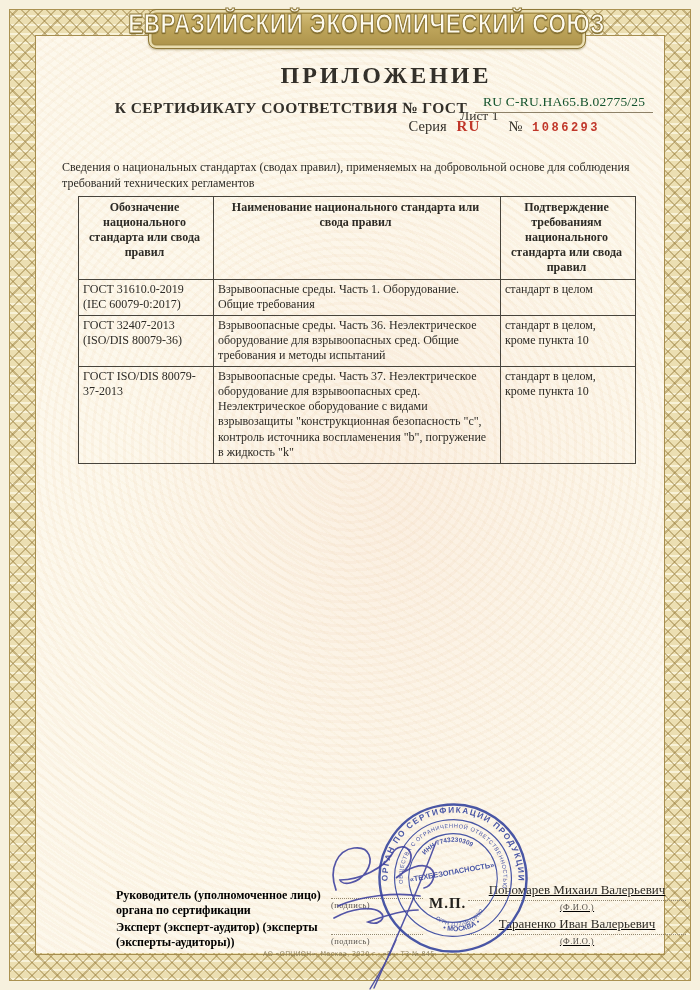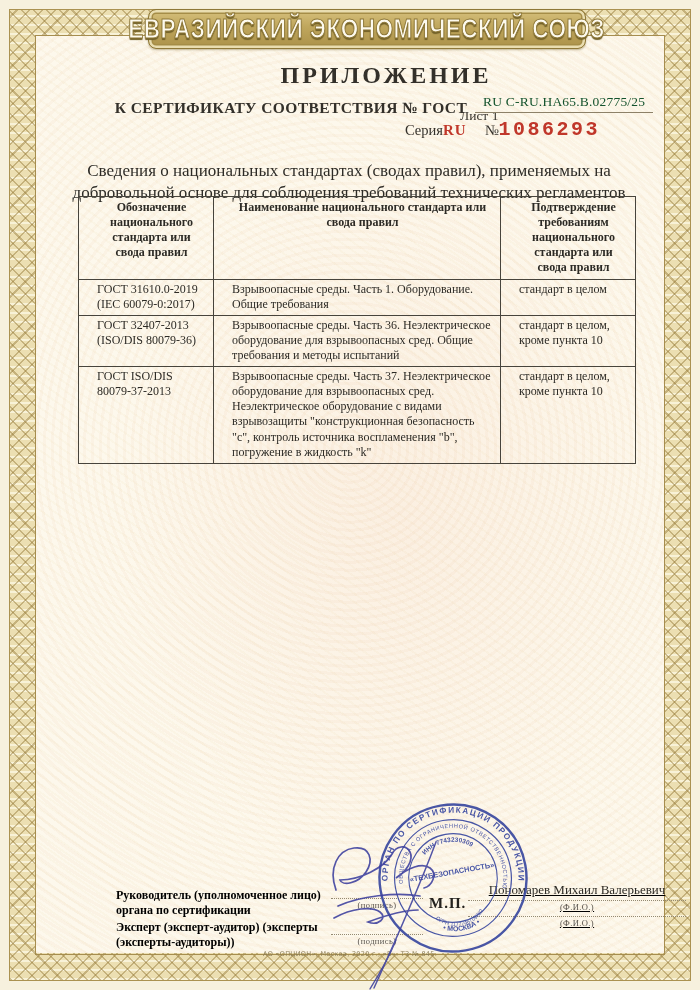--- a/index.html
+++ b/index.html
@@ -32,58 +32,58 @@
       repeating-radial-gradient(circle at 50% 45%, rgba(216,140,80,.05) 0 3px, transparent 3px 8px),
       repeating-linear-gradient(35deg, rgba(210,180,90,.05) 0 2px, transparent 2px 7px);
   }
 
   
   .banner {
     position:absolute; left:148px; top:9px; width:438px; height:40px; z-index:5;
     background:linear-gradient(180deg,#d6c07c,#bfa65c 45%,#ab9149);
     border:1.5px solid #8f7838; border-radius:8px;
     box-shadow: inset 0 0 0 2.5px #e9ddb0, inset 0 0 0 4px #a58d47, 0 1px 2px rgba(120,100,40,.45);
-    display:flex; align-items:center; justify-content:center;
+    display:flex; justify-content:center;
   }
   .banner-text {
     font-family:"Liberation Sans", sans-serif; font-weight:bold; font-size:24px;
     color:#fdfaee; letter-spacing:.5px; white-space:nowrap;
     transform:scaleY(1.18) scaleX(.94);
     -webkit-text-stroke:.9px #8c7636; text-shadow:0 1.5px 1px #6f5e26;
   }
 
   
   .title-row { position:absolute; left:0; right:0; top:26px; text-align:center; }
   .doc-title { font-size:24px; font-weight:bold; letter-spacing:3px; color:#33302a; transform:translateX(14px); display:inline-block;margin-left:44px; }
   .sheet { position:absolute; left:424px; top:34px; font-size:13.5px; color:#3a362f;margin-top:38px; }
 
   .subtitle-row { position:absolute; left:70px; right:2px; top:60px; display:flex; align-items:flex-end; justify-content:center; gap:8px; }
   .subtitle { font-size:15.5px; font-weight:bold; letter-spacing:.4px; color:#33302a; white-space:nowrap; }
   .cert-no-wrap { border-bottom:1px solid #8d8168; padding:0 4px 2px 4px; min-width:178px; text-align:center; transform:translateY(-4px); }
   .cert-no { font-size:13.5px; color:#14532d; letter-spacing:.2px; white-space:nowrap; }
 
-  .series-row { position:absolute; top:82px; right:64px; display:flex; align-items:baseline; }
+  .series-row { position:absolute; top:82px; right:64px; display:flex; align-items:baseline; gap:10px; }
   .series-label { font-size:14.5px; color:#33302a; }
   .series-value { font-size:15px; font-weight:bold; color:#c0372a; letter-spacing:1px; }
   .num-sign { font-size:14.5px; color:#33302a; margin-left:18px; }
-  .form-number { font-family:"Liberation Mono", monospace; font-size:20px; font-weight:bold; color:#c0372a; letter-spacing:2.5px; }
-
-  .intro { position:absolute; top:124px; left:26px; width:574px; text-align:center; font-size:17px; line-height:1.3; color:#2d2b26; }
+  .form-number { font-family:"Liberation Mono", monospace; font-size:12px; font-weight:bold; color:#c0372a; letter-spacing:2.5px; }
+
+  .intro { position:absolute; top:124px; left:26px; width:574px; text-align:left; font-size:12px; line-height:1.3; color:#2d2b26; }
 
   
   .std-table { position:absolute; top:160px; left:42px; border-collapse:collapse; table-layout:fixed; width:557px; font-size:12px; line-height:1.26; color:#2c2a25; background:transparent; }
-  .std-table th, .std-table td { border:1px solid #47443c; vertical-align:top; padding:2px 7px 3px 18px; }
+  .std-table th, .std-table td { border:1px solid #47443c; vertical-align:top; padding:2px 7px 3px 4px; }
   .std-table th { font-weight:bold; text-align:center; padding-top:3px; }
   .h-row { height:66px; }
   .r0 { height:30px;margin-top:44px; } .r1 { height:46px; } .r2 { height:76px;margin-top:44px; }
 
   
   .role { position:absolute; left:80px; width:240px; font-size:12px; font-weight:bold; line-height:1.25; color:#000000; }
   .role-1 { top:852px; } .role-2 { top:884px; }
-  .sig-slot { position:absolute; left:295px; width:92px; text-align:center; }
+  .sig-slot { position:absolute; left:295px; width:92px; }
   .sig-slot-1 { top:862px; } .sig-slot-2 { top:898px; }
   .dot-line { border-top:1.3px dotted #948a72; height:0; }
   .small-cap { font-size:8.5px; color:#55504a; letter-spacing:.4px; margin-top:1px; }
   .name-slot { position:absolute; left:432px; width:218px; text-align:center;text-decoration:underline; }
   .name-slot-1 { top:846px; } .name-slot-2 { top:880px; }
   .fio-name { font-size:13px; color:#2c2a25; white-space:nowrap; margin-bottom:2px; }
 
   
   .stamp { position:absolute; left:374px; top:799px; width:158px; height:158px; z-index:4; transform:rotate(-10deg); opacity:.92; }
   .ink { position:absolute; left:300px; top:828px; width:175px; height:162px; z-index:6; }
@@ -167,20 +167,21 @@
       <div class="dot-line"></div>
       <div class="small-cap">(подпись)</div>
     </div>
 
     <div class="name-slot name-slot-1">
       <div class="fio-name">Пономарев Михаил Валерьевич</div>
       <div class="dot-line"></div>
       <div class="small-cap">(Ф.И.О.)</div>
     </div>
     <div class="name-slot name-slot-2">
+      <div class="fio-name">Тараненко Иван Валерьевич</div>
       <div class="dot-line"></div>
       <div class="small-cap">(Ф.И.О.)</div>
     </div>
 
   </div>
 
   <svg class="stamp" viewBox="0 0 157 157">
     <g fill="none" stroke="#3a49a0">
       <circle cx="78.5" cy="78.5" r="73" stroke-width="2.4"></circle>
       <circle cx="78.5" cy="78.5" r="58" stroke-width="1.2"></circle>

